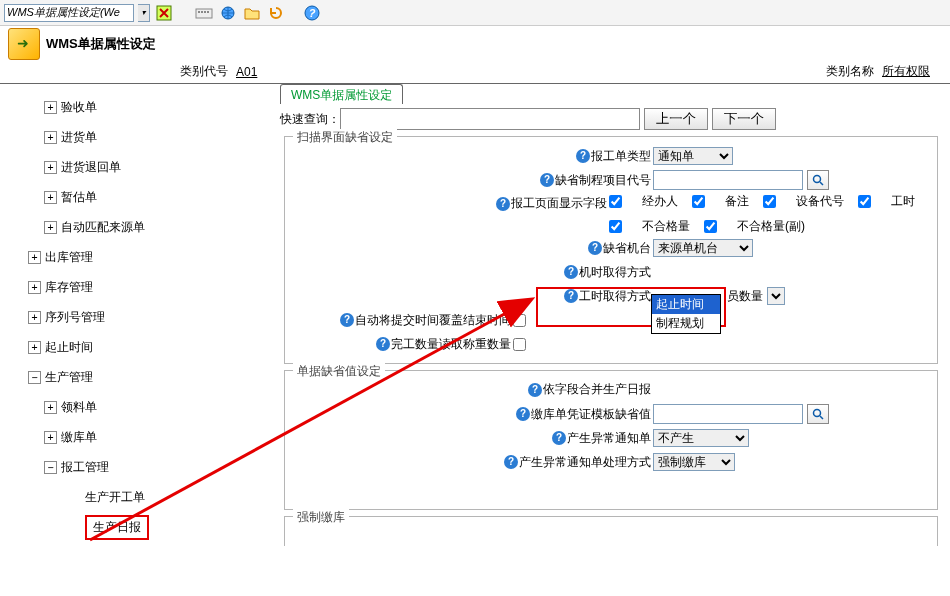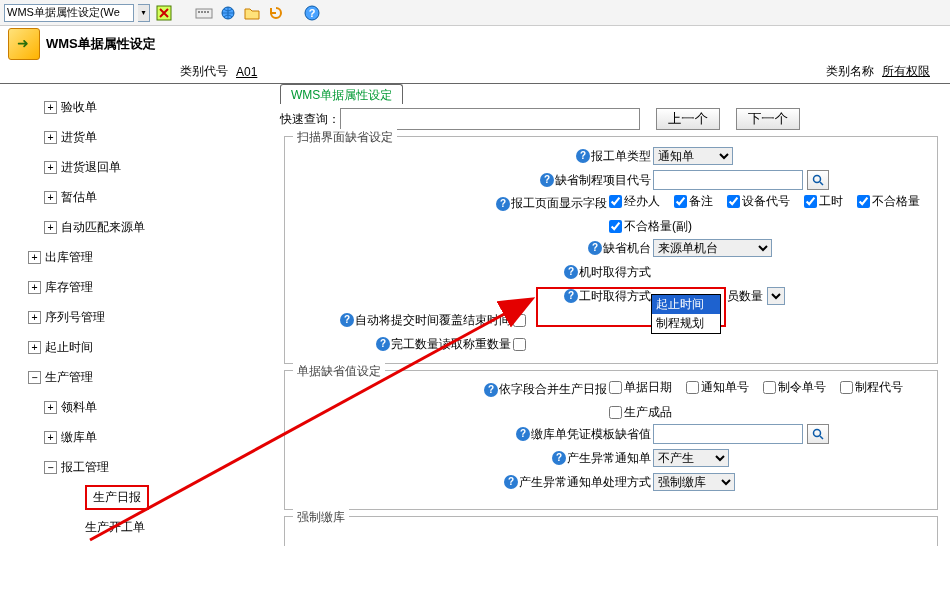--- a/index.html
+++ b/index.html
@@ -1,17 +1,17 @@
 <!DOCTYPE html>
 <html><head>
 <meta charset="utf-8">
 <style>
 * { box-sizing: border-box; margin: 0; padding: 0; }
 body { font-family: "Microsoft YaHei", SimSun, Arial, sans-serif; font-size: 12px; background: #fff; overflow: hidden; width: 950px; height: 596px; position: relative; }
-.toolbar { height: 26px; background: #f4f4f4; border-bottom: 1px solid #ccc; display: flex; align-items: center; padding: 0 4px; gap: 4px; }
+.toolbar { height: 26px; background: #f4f4f4; border-bottom: 1px solid #ccc; display: flex; align-items: center; padding: 0 4px; gap: 4px; font-style: italic; }
 .tb-combo { width: 130px; height: 18px; font-size: 11px; border: 1px solid #7f9db9; background: #fff; padding: 0 2px; }
 .tb-combo-arrow { width: 12px; height: 18px; border: 1px solid #7f9db9; border-left: 0; background: #e8e8e8; font-size: 8px; text-align: center; line-height: 16px; cursor: pointer; color: #000; }
 .tb-icon { width: 20px; height: 20px; display: inline-flex; align-items: center; justify-content: center; cursor: pointer; }
 .page-header { height: 36px; display: flex; align-items: center; padding: 4px 8px; gap: 6px; }
 .page-header-icon { width: 32px; height: 32px; background: linear-gradient(135deg,#ffe27a,#ffb300); border: 1px solid #c97c00; border-radius: 3px; position: relative; }
 .page-header-icon::after { content: "➜"; position: absolute; top: 6px; left: 8px; color: #2a6d0c; font-size: 14px; }
 .page-title { font-weight: bold; font-size: 13px; }
 .category-row { display: flex; align-items: center; padding: 0 8px 2px; gap: 8px; border-bottom: 1px solid #666; height: 22px; }
 .cat-spacer { width: 164px; }
 .cat-label { text-align: right; }
@@ -23,32 +23,32 @@
 .tree li { display: flex; align-items: center; height: 30px; gap: 4px; }
 .tree .indent { display: inline-block; }
 .tree .toggle { width: 13px; height: 13px; border: 1px solid #888; background: #fff; font-size: 10px; line-height: 11px; text-align: center; cursor: pointer; font-family: monospace; }
 .tree .label { cursor: pointer; text-align: center; }
 .tree .selected { border: 2px solid #e40000; padding: 2px 6px; }
 .content { flex: 1; position: relative; }
 .tab-strip { height: 20px; display: flex; align-items: flex-end; padding-left: 8px; }
 .tab { height: 20px; padding: 0 10px; border: 1px solid #666; border-bottom: none; background: #fff; color: #009933; border-radius: 3px 3px 0 0; line-height: 20px; cursor: pointer; }
 .search-row { display: flex; align-items: center; padding: 4px 8px; gap: 0; }
 .search-input { width: 300px; height: 22px; border: 1px solid #888; padding: 0 4px; }
-.nav-btn { height: 22px; width: 64px; border: 1px solid #888; background: linear-gradient(#fff,#e4e4e4); cursor: pointer; margin-left: 16px; }
+.nav-btn { height: 22px; width: 64px; border: 1px solid #888; background: linear-gradient(#fff,#e4e4e4); cursor: pointer; margin-left: 4px; }
 .fieldset { margin: 2px 12px 6px 12px; border: 1px solid #b5b5b5; padding: 6px 8px 8px; position: relative; }
 .fieldset-legend { position: absolute; top: -8px; left: 8px; background: #fff; padding: 0 4px; color: #444; }
 .form-row { display: flex; align-items: center; min-height: 22px; margin: 2px 0; }
 .form-label { width: 360px; text-align: right; padding-right: 2px; display: flex; align-items: center; justify-content: flex-end; gap: 0; }
 .help-icon { width: 14px; height: 14px; border-radius: 50%; background: #2b7cd3; color: #fff; font-size: 10px; line-height: 14px; text-align: center; font-weight: bold; margin-right: 1px; }
 .form-ctrl { display: flex; align-items: center; gap: 4px; flex-wrap: wrap; }
 .select { height: 18px; border: 1px solid #7f9db9; font-size: 12px; }
 .text-input { height: 20px; width: 150px; border: 1px solid #7f9db9; padding: 0 2px; }
 .lookup-btn { width: 22px; height: 20px; border: 1px solid #888; background: linear-gradient(#fff,#eaeaea); cursor: pointer; display: inline-flex; align-items: center; justify-content: center; }
 .checkbox-group { display: flex; flex-wrap: wrap; gap: 8px 14px; max-width: 320px; }
-.cb-item { display: flex; align-items: center; gap: 2px; white-space: nowrap; }
+.cb-item { display: flex; align-items: center; gap: 20px; white-space: nowrap; }
 .redbox-1 { position: absolute; border: 2px solid #e40000; left: 536px; top: 287px; width: 190px; height: 40px; pointer-events: none; }
 .red-arrow-svg { position: absolute; left: 80px; top: 270px; width: 470px; height: 280px; pointer-events: none; }
 .dropdown-open { position: absolute; left: 651px; top: 294px; width: 70px; background: #fff; border: 1px solid #000; z-index: 10; }
 .dropdown-open .opt { padding: 1px 4px; cursor: pointer; }
 .dropdown-open .opt.sel { background: #1e62cf; color: #fff; }
 </style>
 </head>
 <body>
 
 <div class="toolbar">
@@ -175,26 +175,26 @@
           <span class="label">缴库单</span>
         </li>
         <li>
           <span class="indent" style="width: 24px;"></span>
           <span class="toggle">−</span>
           <span class="label">报工管理</span>
         </li>
         <li>
           <span class="indent" style="width: 48px;"></span>
           <span style="width: 13px; display: inline-block;"></span>
-          <span class="label selected">生产日报</span>
+          <span class="label">生产开工单</span>
         </li>
         <li>
           <span class="indent" style="width: 48px;"></span>
           <span style="width: 13px; display: inline-block;"></span>
-          <span class="label">生产开工单</span>
+          <span class="label selected">生产日报</span>
         </li>
       </ul>
   </div>
 
   <div class="content">
     <div class="tab-strip">
       <div class="tab">WMS单据属性设定</div>
     </div>
 
     <div class="search-row">
@@ -265,21 +265,21 @@
             </label>
           </div>
       </div>
 
       <div class="form-row">
         <div class="form-label">
             <span class="help-icon">?</span>
             <span>缺省机台</span>
           </div>
         <div class="form-ctrl">
-            <select class="select" style="width:119px"><option>来源单机台</option></select>
+            <select class="select" style="width:100px"><option>来源单机台</option></select>
           </div>
       </div>
 
       <div class="form-row">
         <div class="form-label">
             <span class="help-icon">?</span>
             <span>机时取得方式</span>
           </div>
         <div class="form-ctrl"></div>
       </div>
@@ -317,42 +317,20 @@
       </div>
     </div>
 
     <div class="fieldset" style="height:140px">
       <span class="fieldset-legend">单据缺省值设定</span>
 
       <div class="form-row" style="align-items:flex-start">
         <div class="form-label" style="padding-top:2px">
             <span class="help-icon">?</span>
             <span>依字段合并生产日报</span>
-          </div>
-        <div class="form-ctrl checkbox-group" id="merge-fields-cb" style="max-width:320px">
-            <label class="cb-item">
-              <input type="checkbox" style="">
-              <span>单据日期</span>
-            </label>
-            <label class="cb-item">
-              <input type="checkbox" style="">
-              <span>通知单号</span>
-            </label>
-            <label class="cb-item">
-              <input type="checkbox" style="">
-              <span>制令单号</span>
-            </label>
-            <label class="cb-item">
-              <input type="checkbox" style="">
-              <span>制程代号</span>
-            </label>
-            <label class="cb-item">
-              <input type="checkbox" style="">
-              <span>生产成品</span>
-            </label>
           </div>
       </div>
 
       <div class="form-row">
         <div class="form-label">
             <span class="help-icon">?</span>
             <span>缴库单凭证模板缺省值</span>
           </div>
         <div class="form-ctrl">
           <input class="text-input" value="" style="">
@@ -364,21 +342,21 @@
             </span>
         </div>
       </div>
 
       <div class="form-row">
         <div class="form-label">
             <span class="help-icon">?</span>
             <span>产生异常通知单</span>
           </div>
         <div class="form-ctrl">
-            <select class="select" style="width:76px"><option>不产生</option></select>
+            <select class="select" style="width:96px"><option>不产生</option></select>
           </div>
       </div>
 
       <div class="form-row">
         <div class="form-label">
             <span class="help-icon">?</span>
             <span>产生异常通知单处理方式</span>
           </div>
         <div class="form-ctrl">
             <select class="select" style="width:82px"><option>强制缴库</option></select>

